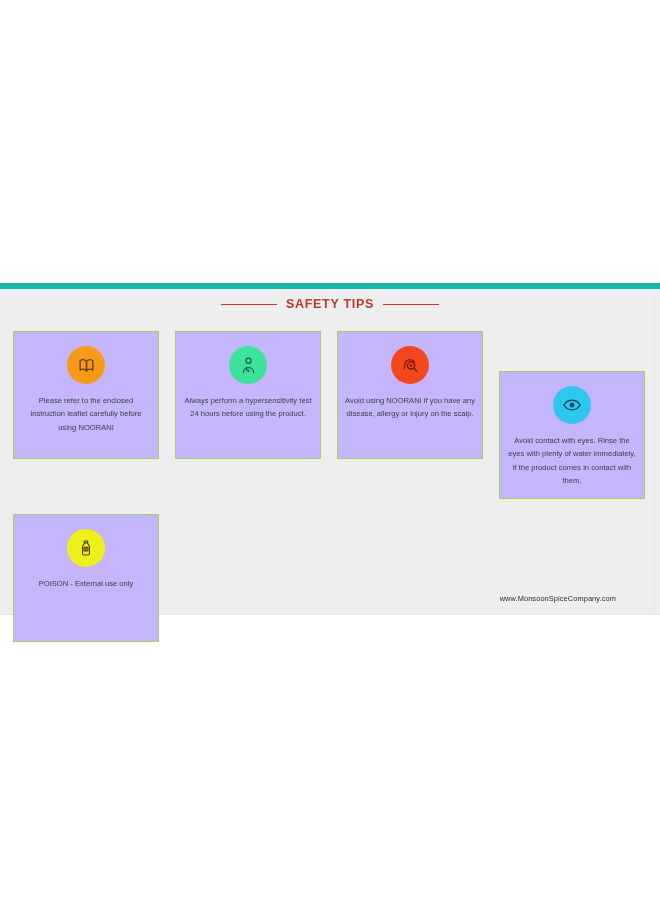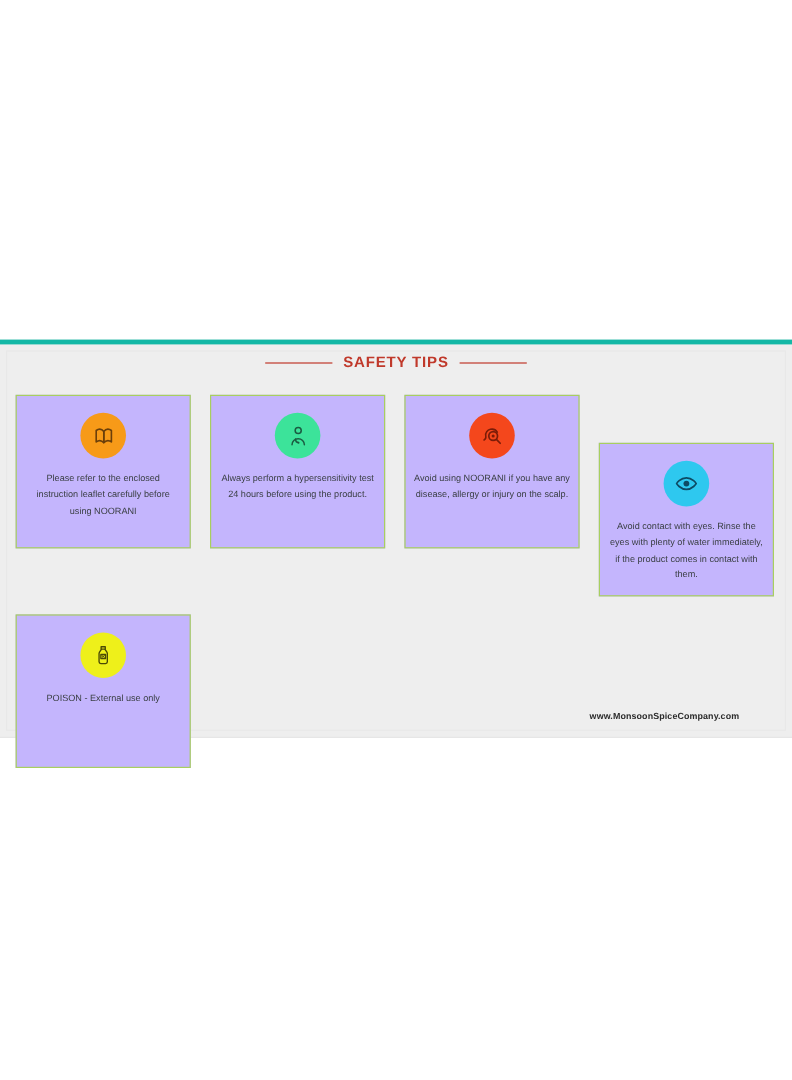--- a/index.html
+++ b/index.html
@@ -24,21 +24,21 @@
 
   
   #panel {
     position: absolute;
     left: 0;
     top: 283px;
     width: 660px;
     height: 332px;
     background: #eeeeee;
     box-sizing: border-box;
-    border-top: 4px solid #14b8a6;
+    border-top: 6px solid #14b8a6;
     border-bottom: 1px solid #e6e6e6;
   }
   
   #panel-inner-frame {
     position: absolute;
     left: 5px;
     top: 5px;
     right: 5px;
     bottom: 5px;
     border: 1px solid #e8e8e8;
@@ -115,21 +115,21 @@
     text-align: center;
     font-family: "Liberation Sans", sans-serif;
   }
 
   
   #site-url {
     position: absolute;
     right: 44px;
     top: 305px;
     font-size: 7.4px;
-    font-weight: bold;
+    font-weight: normal;
     color: #2b2b2b;
     letter-spacing: 0.1px;
     font-family: "Liberation Sans", sans-serif;
   }
 </style>
 </head>
 <body>
 
 <div id="page">
 

